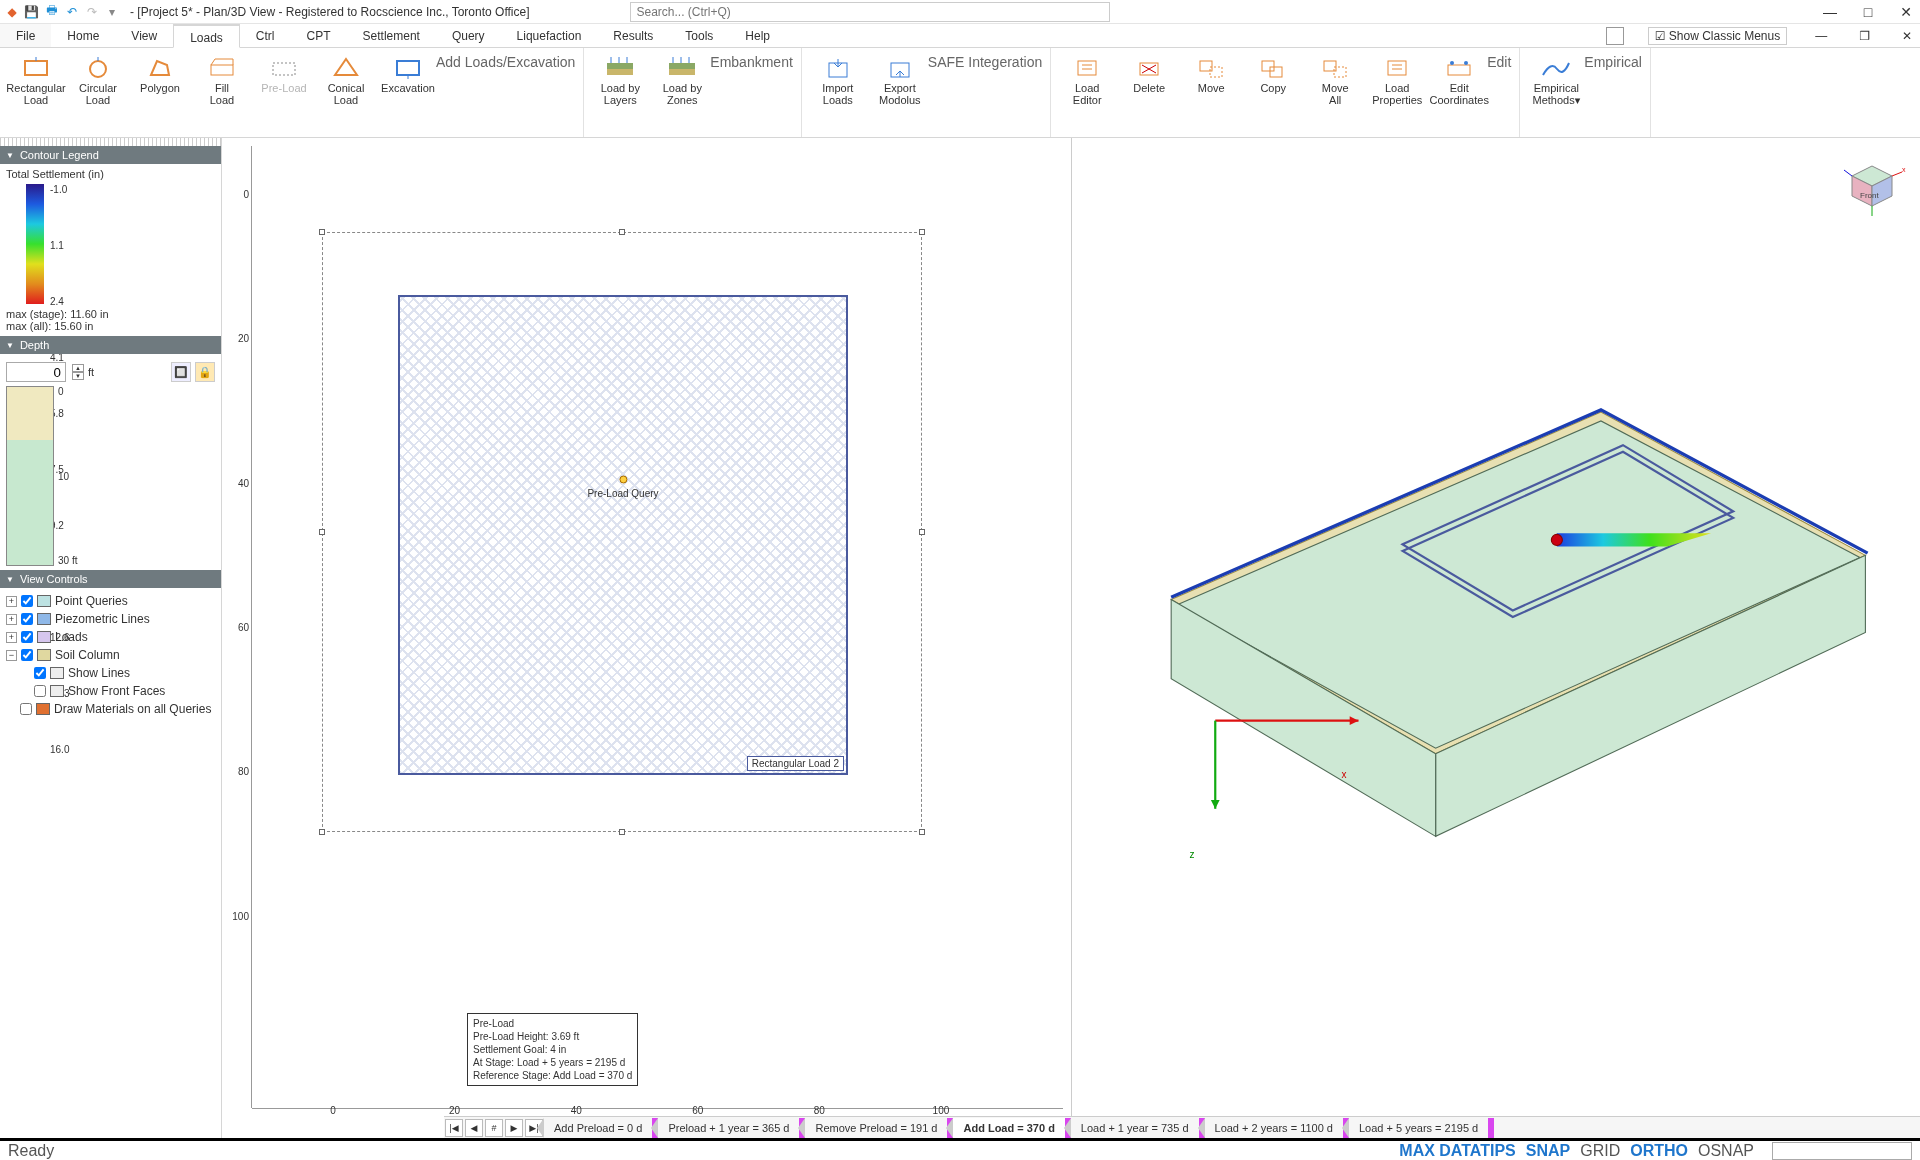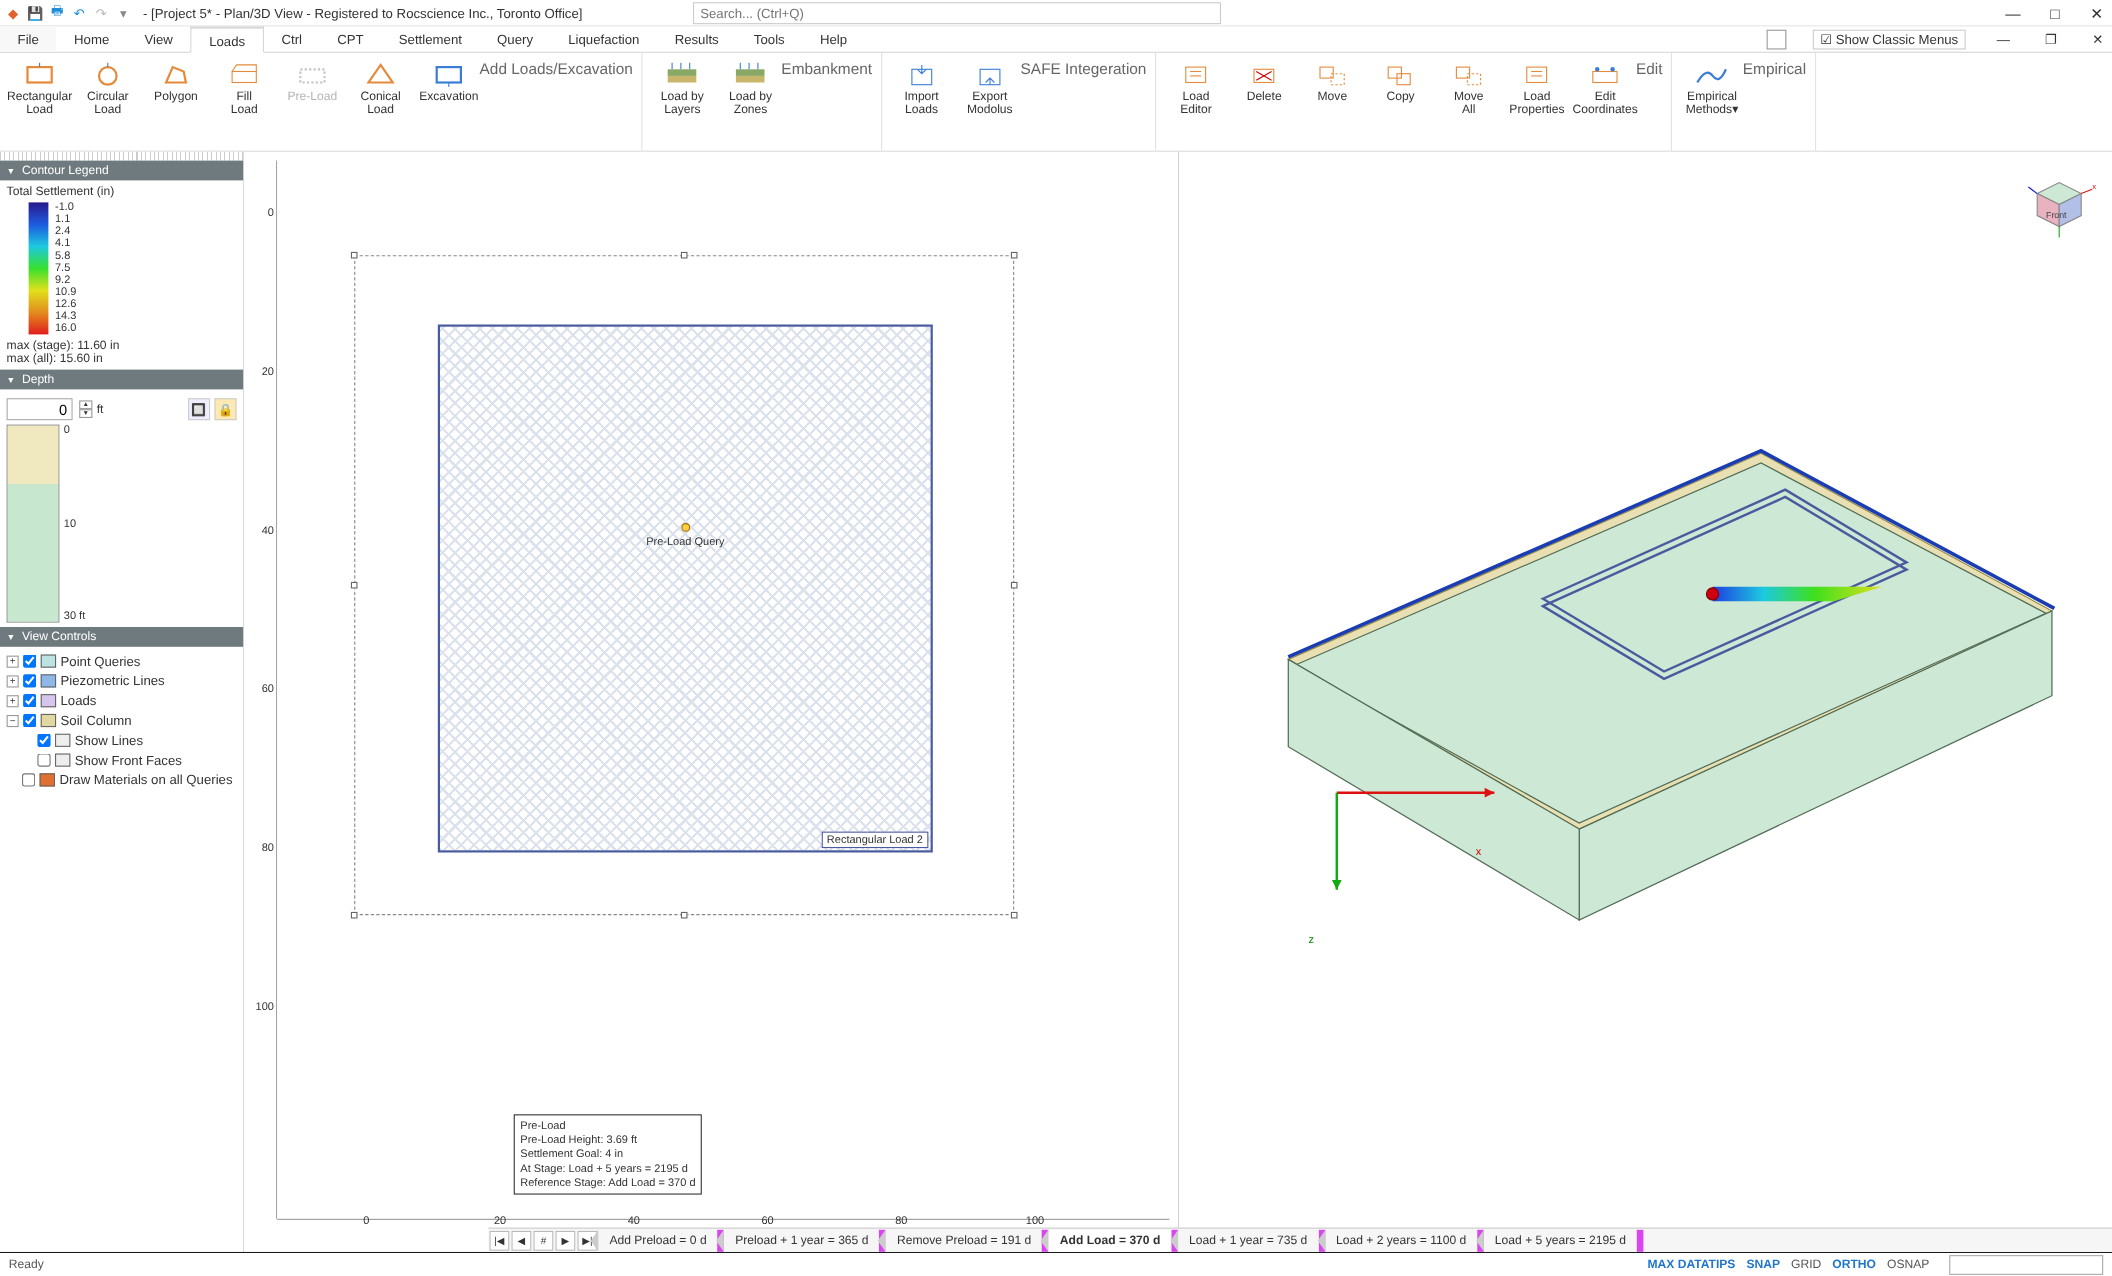--- a/index.html
+++ b/index.html
@@ -40,21 +40,21 @@
 
 
 .main { display:flex; height:calc(1160px - 24px - 24px - 90px - 22px);}
 .sidepanel { width:222px; border-right:1px solid #d6d6d6; display:flex; flex-direction:column; background:#fff;}
 .grip { height:8px; background:repeating-linear-gradient(90deg,#ccc 0 1px,#fff 1px 4px);}
 .panel-hdr { background:#6f7a7f; color:#fff; font-size:11px; padding:3px 6px; display:flex; align-items:center; gap:6px;}
 .panel-hdr .tri { font-size:8px;}
 .panel-body { padding:4px 6px; font-family:"Consolas","Courier New",monospace; font-size:11px; color:#333;}
 .contour-bar { display:flex; gap:6px;}
 .cbar { width:18px; height:120px; background:linear-gradient(to bottom,#2a1a8a,#1d5ae0,#1dc9e0,#37e02d,#e0e01d,#e28c1d,#e01d1d);}
-.cticks { display:flex; flex-direction:column; justify-content:flex-end; height:120px;}
+.cticks { display:flex; flex-direction:column; justify-content:flex-start; height:120px;gap:45px;}
 .cticks span { font-size:10px;}
 .depth-input { width:60px; height:20px; border:1px solid #aaa; text-align:right; padding-right:4px;}
 .spinner { display:inline-flex; flex-direction:column; margin-left:2px;}
 .spinner span{ font-size:6px; line-height:6px; border:1px solid #999; padding:0 2px; cursor:pointer;}
 .depth-row { display:flex; align-items:center; gap:4px; margin:4px 0;}
 .depth-icons { margin-left:auto; display:flex; gap:4px;}
 .depth-icons .ibox { width:20px; height:20px; border:1px solid #ccc; display:flex; align-items:center; justify-content:center; background:#eef;}
 .depth-icons .ibox.y { background:#ffe9b3;}
 .soilcol { display:flex; margin-top:4px; }
 .soilcol .col { width:48px; height:180px; border:1px solid #888; display:flex; flex-direction:column;}
@@ -100,21 +100,21 @@
 
 
 .stagetabs { position:absolute; left:222px; right:0; bottom:0; height:22px; background:#f6f6f6; border-top:1px solid #ccc; display:flex; align-items:center; font-size:11px;}
 .stagetabs .nav { display:flex;}
 .stagetabs .navb { width:18px; height:18px; border:1px solid #bbb; margin:1px; display:flex; align-items:center; justify-content:center; font-size:9px; background:#fff; cursor:pointer;}
 .stagetabs .stb { padding:0 10px; height:20px; line-height:20px; border-right:6px solid #d946ef; position:relative; background:#f6f6f6; cursor:pointer;}
 .stagetabs .stb::before{content:"";position:absolute;left:-7px;top:0;border-top:10px solid transparent;border-bottom:10px solid transparent;border-right:7px solid #ccc;}
 .stagetabs .stb.active { background:#fff; font-weight:bold;}
 
 
-.statusbar { height:22px; border-top:1px solid #000000; display:flex; align-items:center; padding:0 8px; font-size:11px; color:#555;}
+.statusbar { height:22px; border-top:3px solid #000000; display:flex; align-items:center; padding:0 8px; font-size:16px; color:#555;}
 .statusbar .right { margin-left:auto; display:flex; gap:6px; align-items:center;}
 .statusbar .right span { padding:0 2px;}
 .statusbar .right .on { color:#1f76cc; font-weight:600;}
 .statusbar .coordbox { width:140px; height:18px; border:1px solid #aaa; margin-left:10px;}
 
 svg { overflow:visible;}
 </style>
 </head>
 <body>
 

